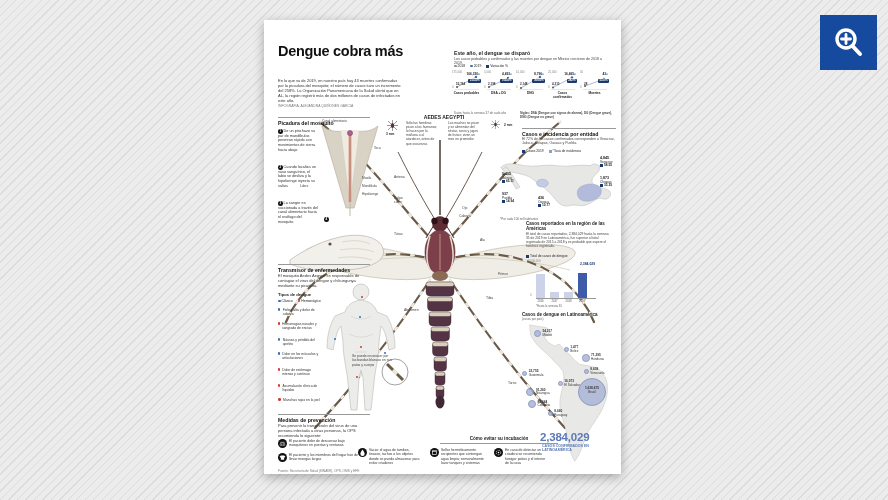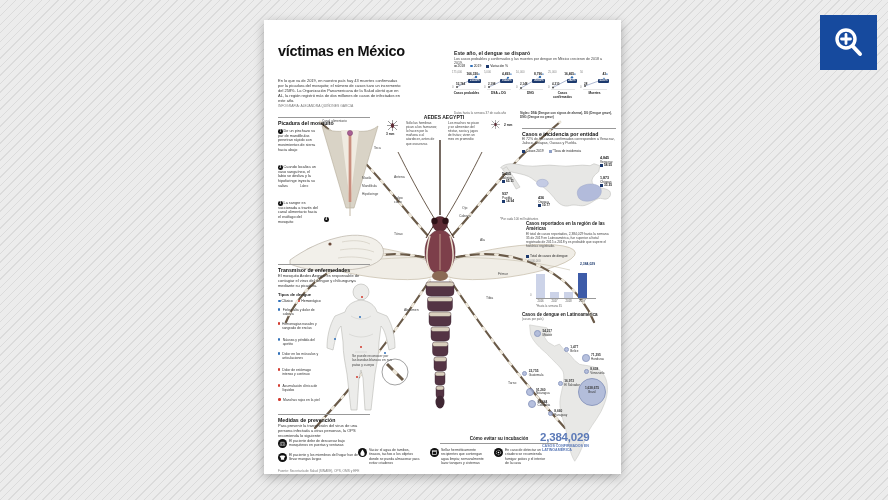--- a/index.html
+++ b/index.html
@@ -137,21 +137,21 @@
           <rect x="156" y="276" width="8" height="4" rx="2" fill="#d9cfbd"></rect>
       </g>
       <ellipse cx="160" cy="292" rx="4.5" ry="6.5" fill="#3f2733"></ellipse>
 
       <circle cx="115" cy="262" r="13" fill="#fff" fill-opacity=".6" stroke="#8a8a8a" stroke-width=".8"></circle>
       <line x1="107" y1="254" x2="123" y2="270" stroke="#6a5a48" stroke-width="3"></line>
       <line x1="113" y1="260" x2="117" y2="264" stroke="#efe9dc" stroke-width="3.2"></line>
     </svg>
 
     <div class="abs title" style="left:14px;top:24px;width:160px">
-      <div>víctimas en México</div>
+      <div>Dengue cobra más</div>
     </div>
     <div class="abs micro" style="left:14px;top:58px;width:124px">En lo que va de 2019, en nuestro país hay 43 muertes confirmadas por la picadura del mosquito; el número de casos tuvo un incremento del 258%. La Organización Panamericana de la Salud alertó que en AL, la región registró más de dos millones de casos de infectados en este año.</div>
     <div class="abs tiny gray" style="left:14px;top:84px;width:124px">INFOGRAFÍA: ALEJANDRA QUIÑONES GARCÍA</div>
 
     <div class="abs b" style="left:190px;top:30px;font-size:5.2px">Este año, el dengue se disparó</div>
     <div class="abs" style="left:190px;top:37px;width:158px;font-size:3.6px;color:#444">Los casos probables y confirmados y las muertes por dengue en México crecieron de 2018 a 2019.</div>
     <div class="abs" style="left:190px;top:44px;font-size:3.4px;display:flex;gap:5px">
       <span><span class="dot gr"></span><span>2018</span></span>
       <span><span class="dot blue"></span><span>2019</span></span>
       <span><span class="sq navy"></span><span>Variación %</span></span>

